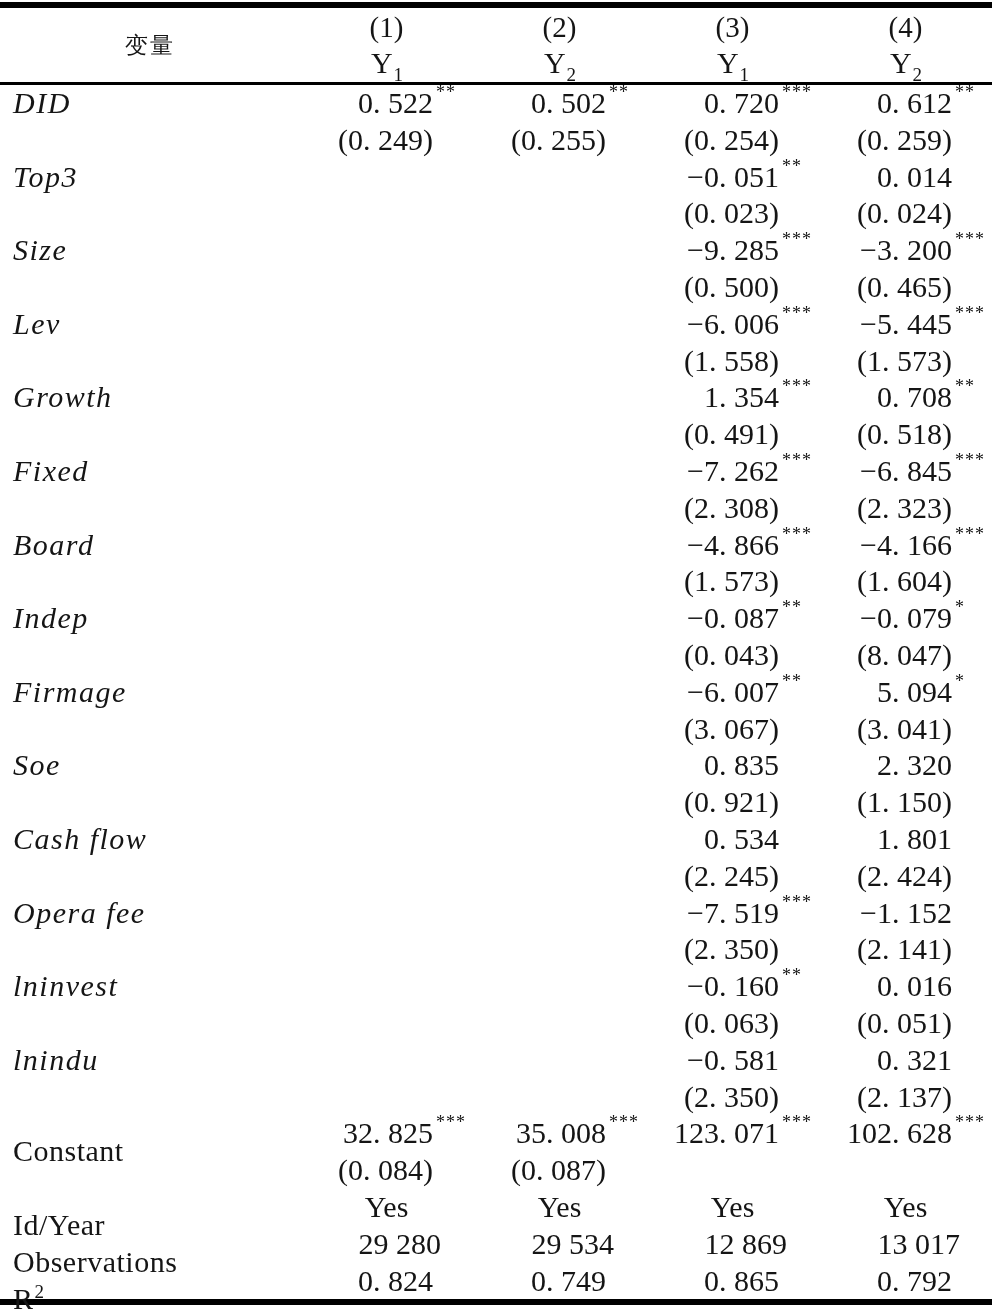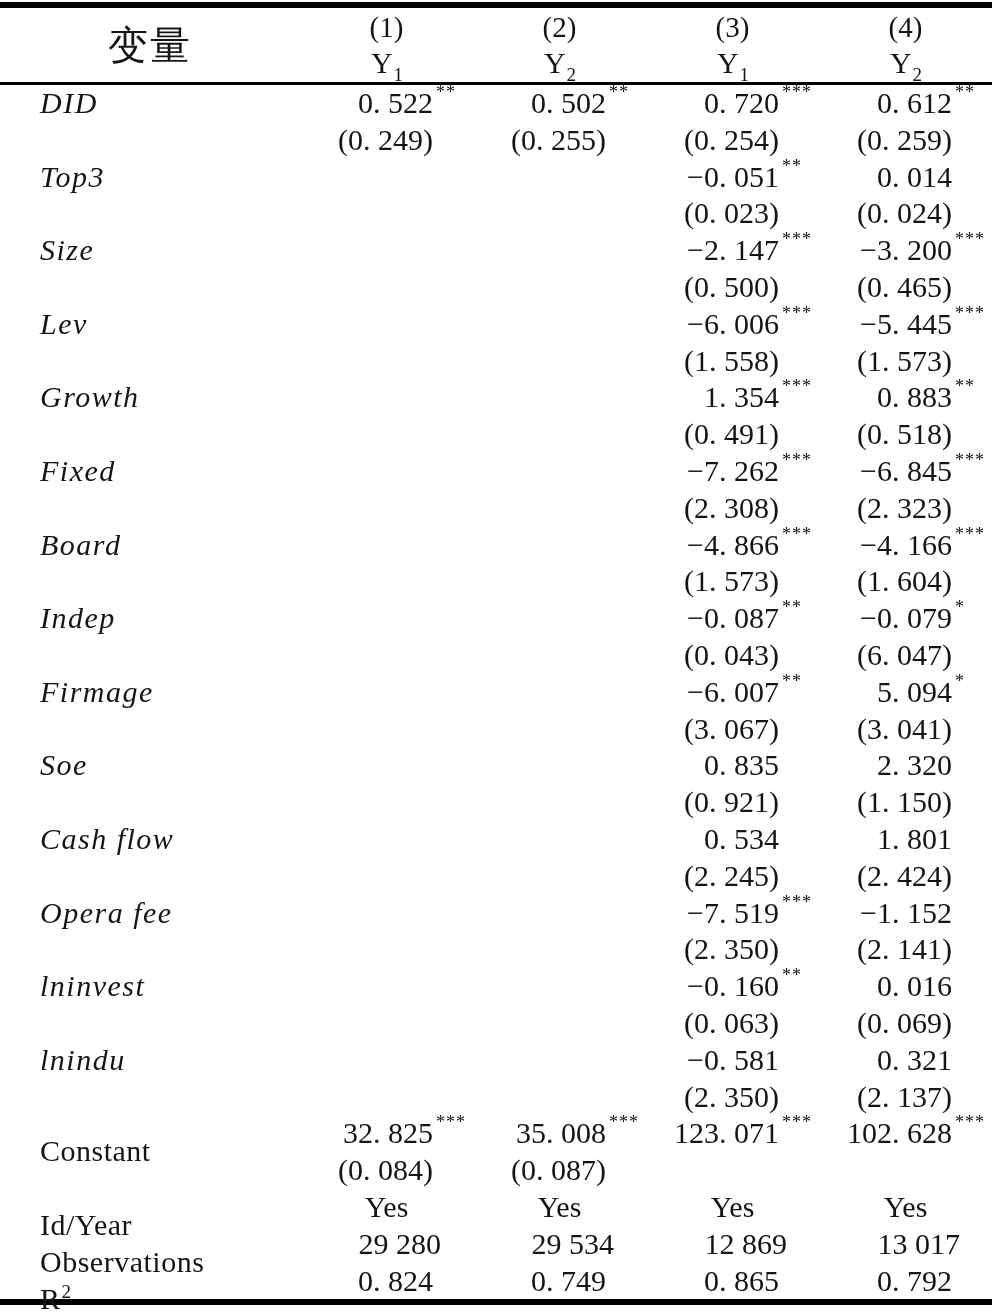--- a/index.html
+++ b/index.html
@@ -13,32 +13,32 @@
   .doc { position: relative; width: 992px; height: 1312px; padding-top: 2px; }
   .rule { width: 992px; background: #000; }
   .rule-top { height: 6px; }
   .rule-mid { height: 3px; }
   .rule-bottom { height: 6px; }
 
   
   .header-row { display: flex; height: 74px; }
   .var-head {
     width: 300px; display: flex; align-items: center; justify-content: center;
-    font-size: 40px; letter-spacing: 2px;
+    font-size: 23px; letter-spacing: 2px;
   }
   .col-heads { display: flex; }
   .col-head { width: 173px; text-align: center; }
   .col-head .model-no { font-size: 29px; line-height: 36px; padding-top: 1px; }
   .col-head .dep { font-size: 30px; line-height: 36px; }
   .col-head .dep-sub { font-size: 19px; position: relative; top: 8px; left: 1px; }
 
   
   .line { display: flex; height: 36.8px; line-height: 36.8px; font-size: 30px; }
   .lbl {
-    width: 300px; padding-left: 40px;
+    width: 300px; padding-left: 13px;
     font-style: italic; letter-spacing: 1.5px;
     white-space: nowrap;
   }
   .lbl.upright { font-style: normal; letter-spacing: 0.5px; margin-top: 18px; }
   .lbl .lbl-sup { font-size: 19px; position: relative; top: -11px; left: 1px; }
   .cell { width: 173px; display: flex; justify-content: flex-end; }
   .num { text-align: right; white-space: nowrap; }
   .stars {
     width: 40px; text-align: left; font-size: 18px;
     position: relative; top: -11px; padding-left: 3px;
@@ -159,21 +159,21 @@
         <div class="lbl"><span class="lbl-txt">Size</span></div>
         <div class="cell">
           <span class="num"></span>
           <span class="stars"></span>
         </div>
         <div class="cell">
           <span class="num"></span>
           <span class="stars"></span>
         </div>
         <div class="cell">
-          <span class="num">−2. 147</span>
+          <span class="num">−9. 285</span>
           <span class="stars">***</span>
         </div>
         <div class="cell">
           <span class="num">−3. 200</span>
           <span class="stars">***</span>
         </div>
       </div>
       <div class="line">
         <div class="lbl"></div>
         <div class="cell">
@@ -239,21 +239,21 @@
         </div>
         <div class="cell">
           <span class="num"></span>
           <span class="stars"></span>
         </div>
         <div class="cell">
           <span class="num">1. 354</span>
           <span class="stars">***</span>
         </div>
         <div class="cell">
-          <span class="num">0. 883</span>
+          <span class="num">0. 708</span>
           <span class="stars">**</span>
         </div>
       </div>
       <div class="line">
         <div class="lbl"></div>
         <div class="cell">
           <span class="num"></span>
           <span class="stars"></span>
         </div>
         <div class="cell">
@@ -372,21 +372,21 @@
         </div>
         <div class="cell">
           <span class="num"></span>
           <span class="stars"></span>
         </div>
         <div class="cell">
           <span class="num">(0. 043)</span>
           <span class="stars"></span>
         </div>
         <div class="cell">
-          <span class="num">(6. 047)</span>
+          <span class="num">(8. 047)</span>
           <span class="stars"></span>
         </div>
       </div>
       <div class="line">
         <div class="lbl"><span class="lbl-txt">Firmage</span></div>
         <div class="cell">
           <span class="num"></span>
           <span class="stars"></span>
         </div>
         <div class="cell">
@@ -562,21 +562,21 @@
         </div>
         <div class="cell">
           <span class="num"></span>
           <span class="stars"></span>
         </div>
         <div class="cell">
           <span class="num">(0. 063)</span>
           <span class="stars"></span>
         </div>
         <div class="cell">
-          <span class="num">(0. 069)</span>
+          <span class="num">(0. 051)</span>
           <span class="stars"></span>
         </div>
       </div>
       <div class="line">
         <div class="lbl"><span class="lbl-txt">lnindu</span></div>
         <div class="cell">
           <span class="num"></span>
           <span class="stars"></span>
         </div>
         <div class="cell">

